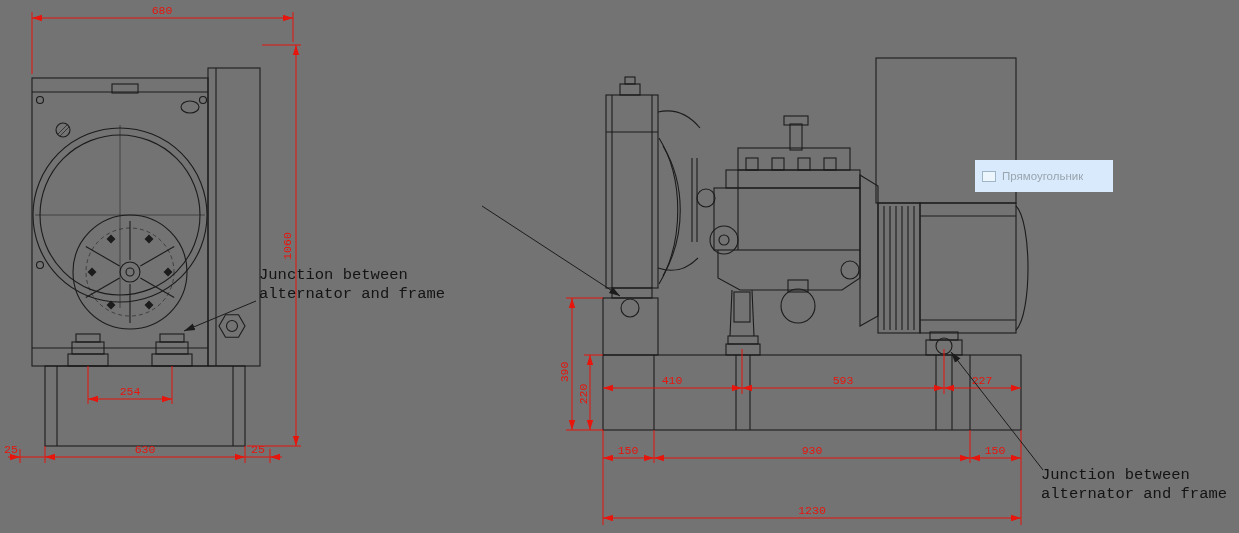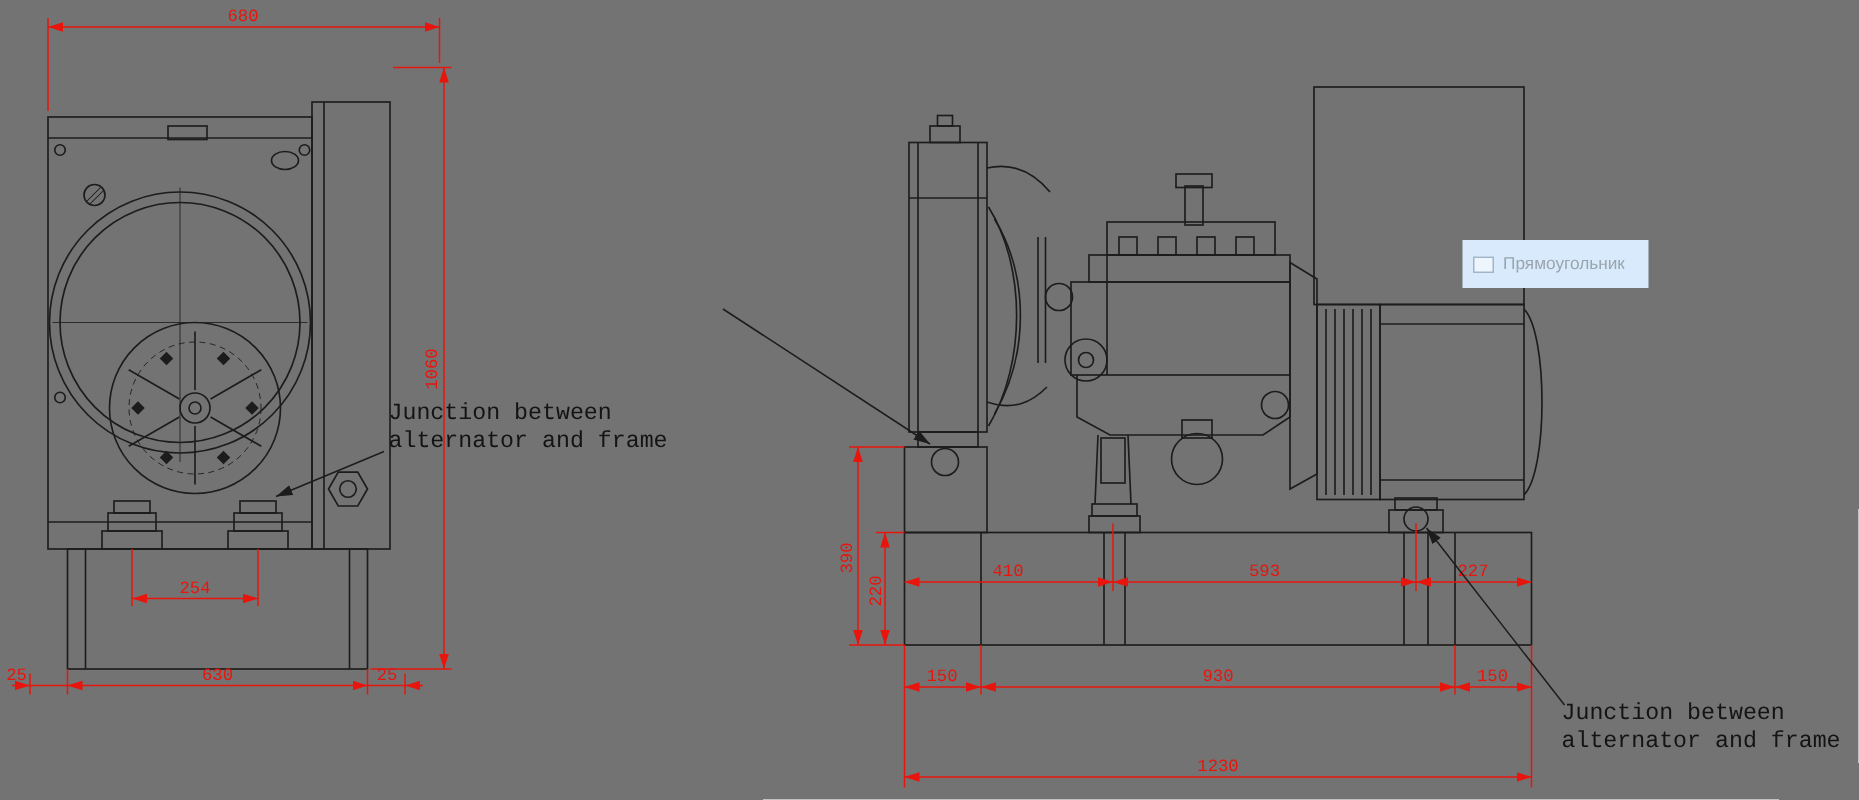--- a/index.html
+++ b/index.html
@@ -6,21 +6,21 @@
   .stage{
     position:relative;width:1239px;height:533px;background:#737373;
     font-family:"Liberation Mono","DejaVu Sans Mono",monospace;overflow:hidden;
   }
   .stage svg{position:absolute;left:0;top:0;}
   .ann{position:absolute;color:#141414;font-size:15.5px;line-height:18.5px;}
   #ann-front-alt{left:259px;top:266px;width:202px;}
   #ann-side-rad{left:385px;top:157px;width:206px;}
   #ann-side-alt{left:1041px;top:466px;width:196px;}
   .tooltip{
-    position:absolute;left:975px;top:160px;width:124px;height:21px;
+    position:absolute;left:975px;top:160px;width:138px;height:21px;
     background:#d8eafc;display:flex;align-items:center;gap:6px;
     padding:16px 7px;box-sizing:border-box;
   }
   .tooltip .icon{width:12px;height:9px;border:1px solid #9fb6c9;background:#eef6fd;flex:0 0 auto;}
   .tooltip .label{
     font-family:"Liberation Sans","DejaVu Sans",sans-serif;
     font-size:11.5px;color:#9aa5ad;white-space:nowrap;overflow:hidden;
   }
   svg text{font-family:"Liberation Mono","DejaVu Sans Mono",monospace;font-size:11.5px;fill:#e8150d;}
   .blk{stroke:#1c1c1c;fill:none;stroke-width:1.1;}

